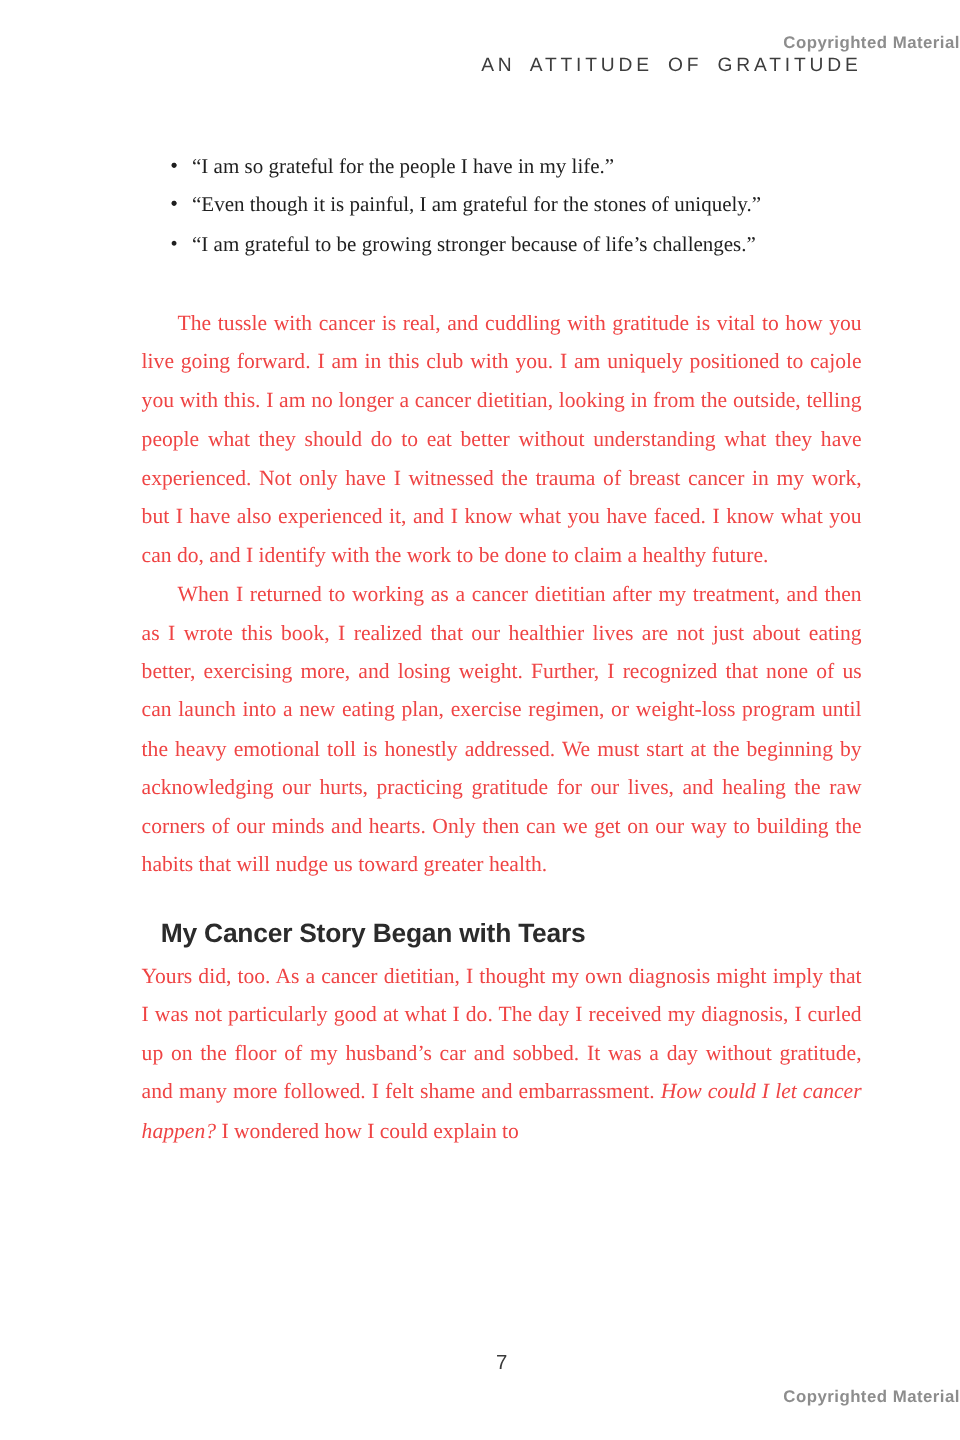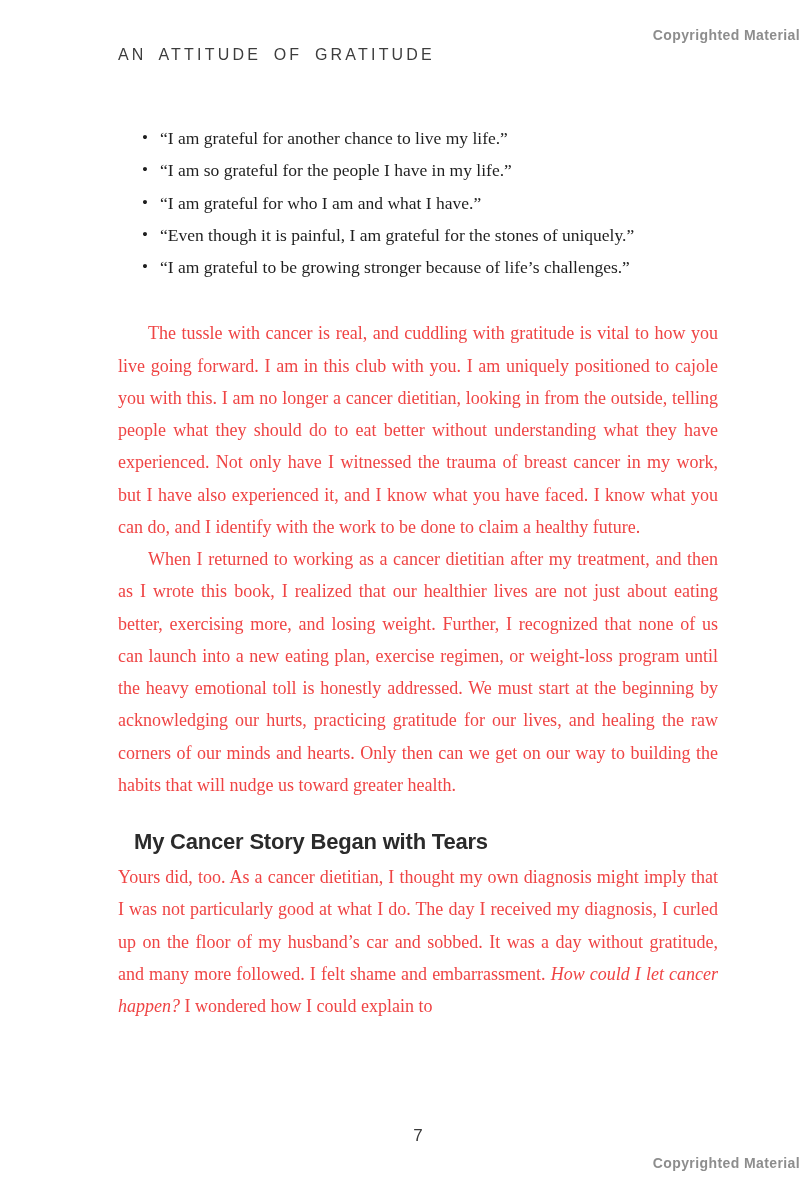--- a/index.html
+++ b/index.html
@@ -30,21 +30,21 @@
   .notice-top { top: 27px; }
   .notice-bottom { top: 1155px; }
   .text-column {
     position: absolute;
     left: 118px;
     top: 0;
     width: 600px;
   }
   .running-head {
     margin-top: 46px;
-    text-align: left;
+    text-align: right;
     font-family: "Liberation Sans", sans-serif;
     font-weight: 400;
     font-size: 16px;
     letter-spacing: 3.2px;
     word-spacing: 5px;
     color: #3d3d3d;
   }
   ul.quote-list {
     list-style: none;
     margin: 58px 0 0 0;
@@ -102,29 +102,27 @@
 
   <div class="notice notice-top">Copyrighted Material</div>
 
   <div class="text-column">
 
     <div class="running-head">AN ATTITUDE OF GRATITUDE</div>
 
     <ul class="quote-list">
       <li>
         <span class="bullet">•</span>
-        <span>“I am grateful for another chance to live my life.”</span>
       </li>
       <li>
         <span class="bullet">•</span>
         <span>“I am so grateful for the people I have in my life.”</span>
       </li>
       <li>
         <span class="bullet">•</span>
-        <span>“I am grateful for who I am and what I have.”</span>
       </li>
       <li>
         <span class="bullet">•</span>
         <span>“Even though it is painful, I am grateful for the stones of uniquely.”</span>
       </li>
       <li>
         <span class="bullet">•</span>
         <span>“I am grateful to be growing stronger because of life’s challenges.”</span>
       </li>
     </ul>

